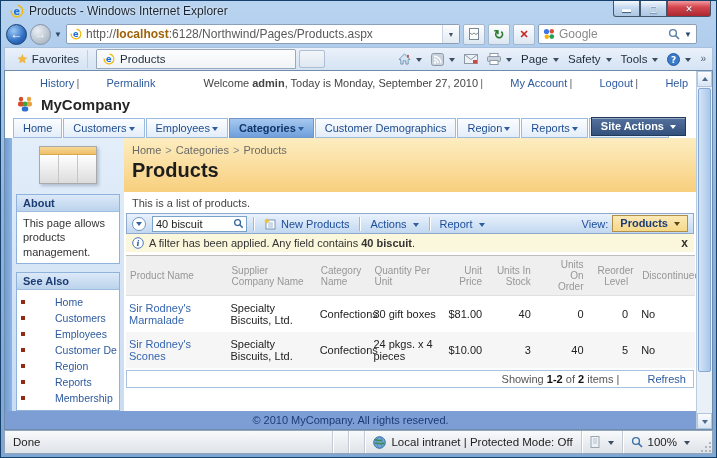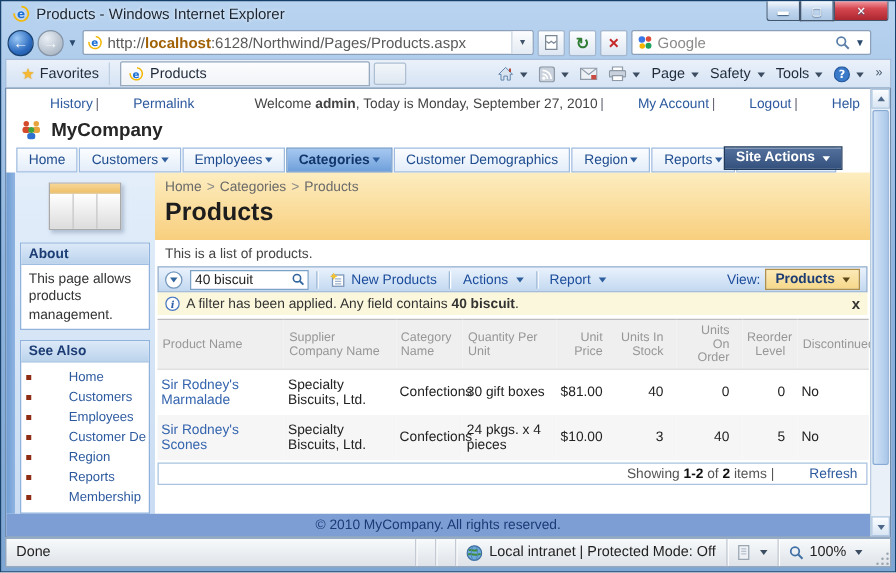--- a/index.html
+++ b/index.html
@@ -20,21 +20,21 @@
   .back{ background:radial-gradient(circle at 35% 30%,#9CC9F7,#2D6CC0 60%,#1B4E94); border:1px solid #17406F; color:#fff; }
   .fwd{ background:radial-gradient(circle at 35% 30%,#EAEFF5,#B9C4D0 60%,#9FACBA); border:1px solid #8694A5; color:#F4F7FA; }
   .navdd{ font-size:8px; color:#2B4B6E; width:9px; }
   .addrfield{ flex:1; height:20px; background:#fff; border:1px solid #8BA0B8; border-radius:2px; display:flex; align-items:center; padding-left:3px; gap:4px; font-size:12px; overflow:hidden; white-space:nowrap; }
   .url-proto,.url-path{ color:#5a5a5a; }
   .url-host{ color:#a16207; font-weight:bold; }
   .addr-dd{ margin-left:auto; width:17px; height:100%; border-left:1px solid #C9D4E0; background:linear-gradient(#FCFDFE,#E4EBF3); display:flex; align-items:center; justify-content:center; font-size:7px; color:#41536A; }
   .sbtn{ width:22px; height:21px; border:1px solid #A5B8CE; border-radius:2px; background:linear-gradient(#FDFEFF,#DCE6F2); display:flex; align-items:center; justify-content:center; font-size:12px; }
   .refresh-glyph{ color:#2E7D32; font-weight:bold; font-size:13px; }
   .stop-glyph{ color:#C62828; font-weight:bold; font-size:11px; }
-  .searchbox{ width:192px; height:20px; background:#fff; border:1px solid #8BA0B8; border-radius:2px; display:flex; align-items:center; gap:4px; padding:0 3px 0 4px; margin-right:14px; }
+  .searchbox{ width:159px; height:20px; background:#fff; border:1px solid #8BA0B8; border-radius:2px; display:flex; align-items:center; gap:4px; padding:0 3px 0 4px; margin-right:14px; }
   .searchbox input{ border:none; outline:none; flex:1; font-size:12px; color:#333; width:50px; font-family:"Liberation Sans",sans-serif; }
   .searchbox input::placeholder{ color:#8a8a8a; }
 
   
   .favbar{ height:23px; background:linear-gradient(#EAF1FA,#D5E3F4); border:1px solid #A9C0DC; border-bottom:none; display:flex; align-items:center; padding:0 4px; font-size:11.5px; color:#1F2B3A; }
   .favbtn{ display:flex; align-items:center; gap:4px; padding:2px 8px; border-right:1px solid #BECFE2; }
   .star{ color:#F5B935; font-size:12px; text-shadow:0 0 1px #C98E1B; }
   .ietab{ width:200px; height:20px; margin-left:8px; background:linear-gradient(#FDFDFE,#F0F3F7); border:1px solid #98A9BD; border-radius:2px 2px 0 0; display:flex; align-items:center; gap:5px; padding:0 6px; }
   .newtab{ width:26px; height:18px; margin-left:3px; background:linear-gradient(#F2F6FA,#DEE7F1); border:1px solid #AEBFD2; border-radius:2px; }
   .cmdbar{ margin-left:auto; display:flex; align-items:center; gap:9px; padding-right:2px; }
@@ -50,21 +50,21 @@
   .page-top{ height:20px; display:flex; align-items:center; padding:4px 8px 0 10px; color:#444; }
   .welcome{ margin-left:auto; }
   .pipe-sep::before{ content:"\2009|\2009"; color:#667; }
   .brand-row{ height:26px; display:flex; align-items:center; gap:6px; padding-left:10px; }
   .brand{ font-size:15px; font-weight:bold; color:#262626; }
 
   .nav-row{ height:21px; display:flex; align-items:flex-end; padding-left:8px; position:relative; }
   .tab{ font-size:11px; color:#1E4C8F; padding:3px 9px 3px; border:1px solid #9DBBDF; background:linear-gradient(#FBFDFF,#E3EDF9); margin-right:1px; display:flex; align-items:center; white-space:nowrap; }
   .tab.sel{ background:linear-gradient(#A6C8F0,#6FA0DB); font-weight:bold; color:#12366B; border-color:#6E97C8; }
   .tab .dd::after{ border-top-color:#2F5E9E; }
-  .site-actions{ position:absolute; right:22px; bottom:2px; background:linear-gradient(#53719C,#33517C); border:1px solid #203A5C; box-shadow:inset 0 1px 0 rgba(255,255,255,.4); color:#fff; font-weight:bold; font-size:11px; padding:2px 9px 3px; display:flex; align-items:center; }
+  .site-actions{ position:absolute; right:10px; bottom:2px; background:linear-gradient(#53719C,#33517C); border:1px solid #203A5C; box-shadow:inset 0 1px 0 rgba(255,255,255,.4); color:#fff; font-weight:bold; font-size:11px; padding:2px 9px 3px; display:flex; align-items:center; }
   .site-actions.dd2::after{ content:""; border:3px solid transparent; border-top:4px solid #fff; margin-left:6px; transform:translateY(2px); }
 
   .body-row{ flex:1; display:flex; min-height:0; }
   .left-strip{ width:7px; background:linear-gradient(90deg,#6F9CD2,#8FB4E2); }
 
   
   .sidebar{ width:112px; background:linear-gradient(#E3EEFA,#C9DCF2); padding:6px 4px; }
   .side-img{ width:58px; height:38px; margin:2px auto 10px; background:#fff; border:1px solid #A9A9A9; box-shadow:2px 2px 3px rgba(90,110,140,.35); display:flex; flex-direction:column; }
   .side-img .bar{ height:8px; background:linear-gradient(#F6D795,#EFC06B); border-bottom:1px solid #D9A94F; }
   .side-img .panes{ flex:1; display:flex; background:linear-gradient(#ffffff,#DCDCDC); }

